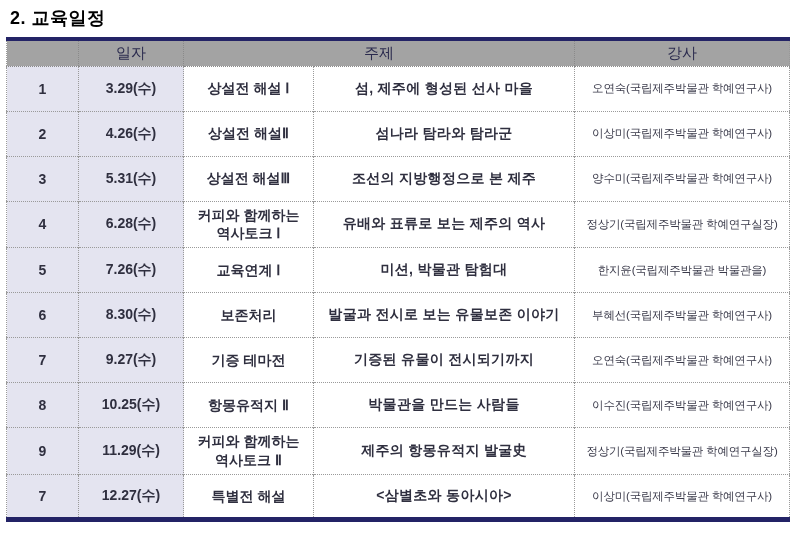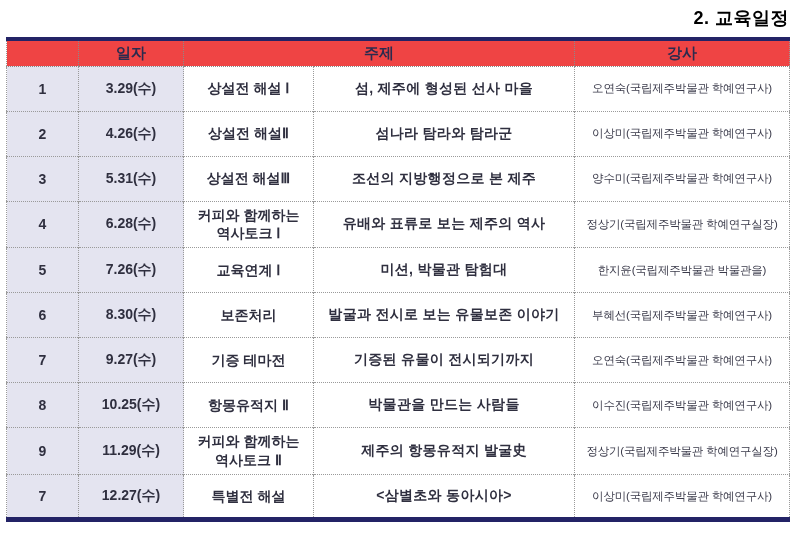--- a/index.html
+++ b/index.html
@@ -9,42 +9,41 @@
     background: #ffffff;
     font-family: "Liberation Sans", sans-serif;
   }
   .page { padding: 4px 6px 0 6px; }
   .doc-title {
     font-size: 18px;
     font-weight: bold;
     color: #000000;
     margin: 2px 0 7px 4px;
     letter-spacing: 0.5px;
-    text-align: right;
   }
   table.schedule {
     width: 783px;
     border-collapse: collapse;
     table-layout: fixed;
     border-top: 4px solid #232366;
     border-bottom: 5px solid #232366;
     border-left: 1px dotted #999999;
     border-right: 1px dotted #999999;
   }
   col.c1 { width: 72px; }
   col.c2 { width: 105px; }
   col.c3 { width: 130px; }
   col.c4 { width: 261px; }
   col.c5 { width: 215px; }
 
   thead th {
-    background: #ef4444;
+    background: #a3a3a3;
     height: 27px;
     font-size: 15px;
-    font-weight: bold;
+    font-weight: normal;
     color: #2b2b4e;
     text-align: center;
     vertical-align: middle;
     border-bottom: 1px dotted #8a8a8a;
   }
   thead th + th { border-left: 1px dotted #8a8a8a; }
 
   tbody tr + tr td { border-top: 1px dotted #9a9a9a; }
   tbody td {
     height: 45px;

